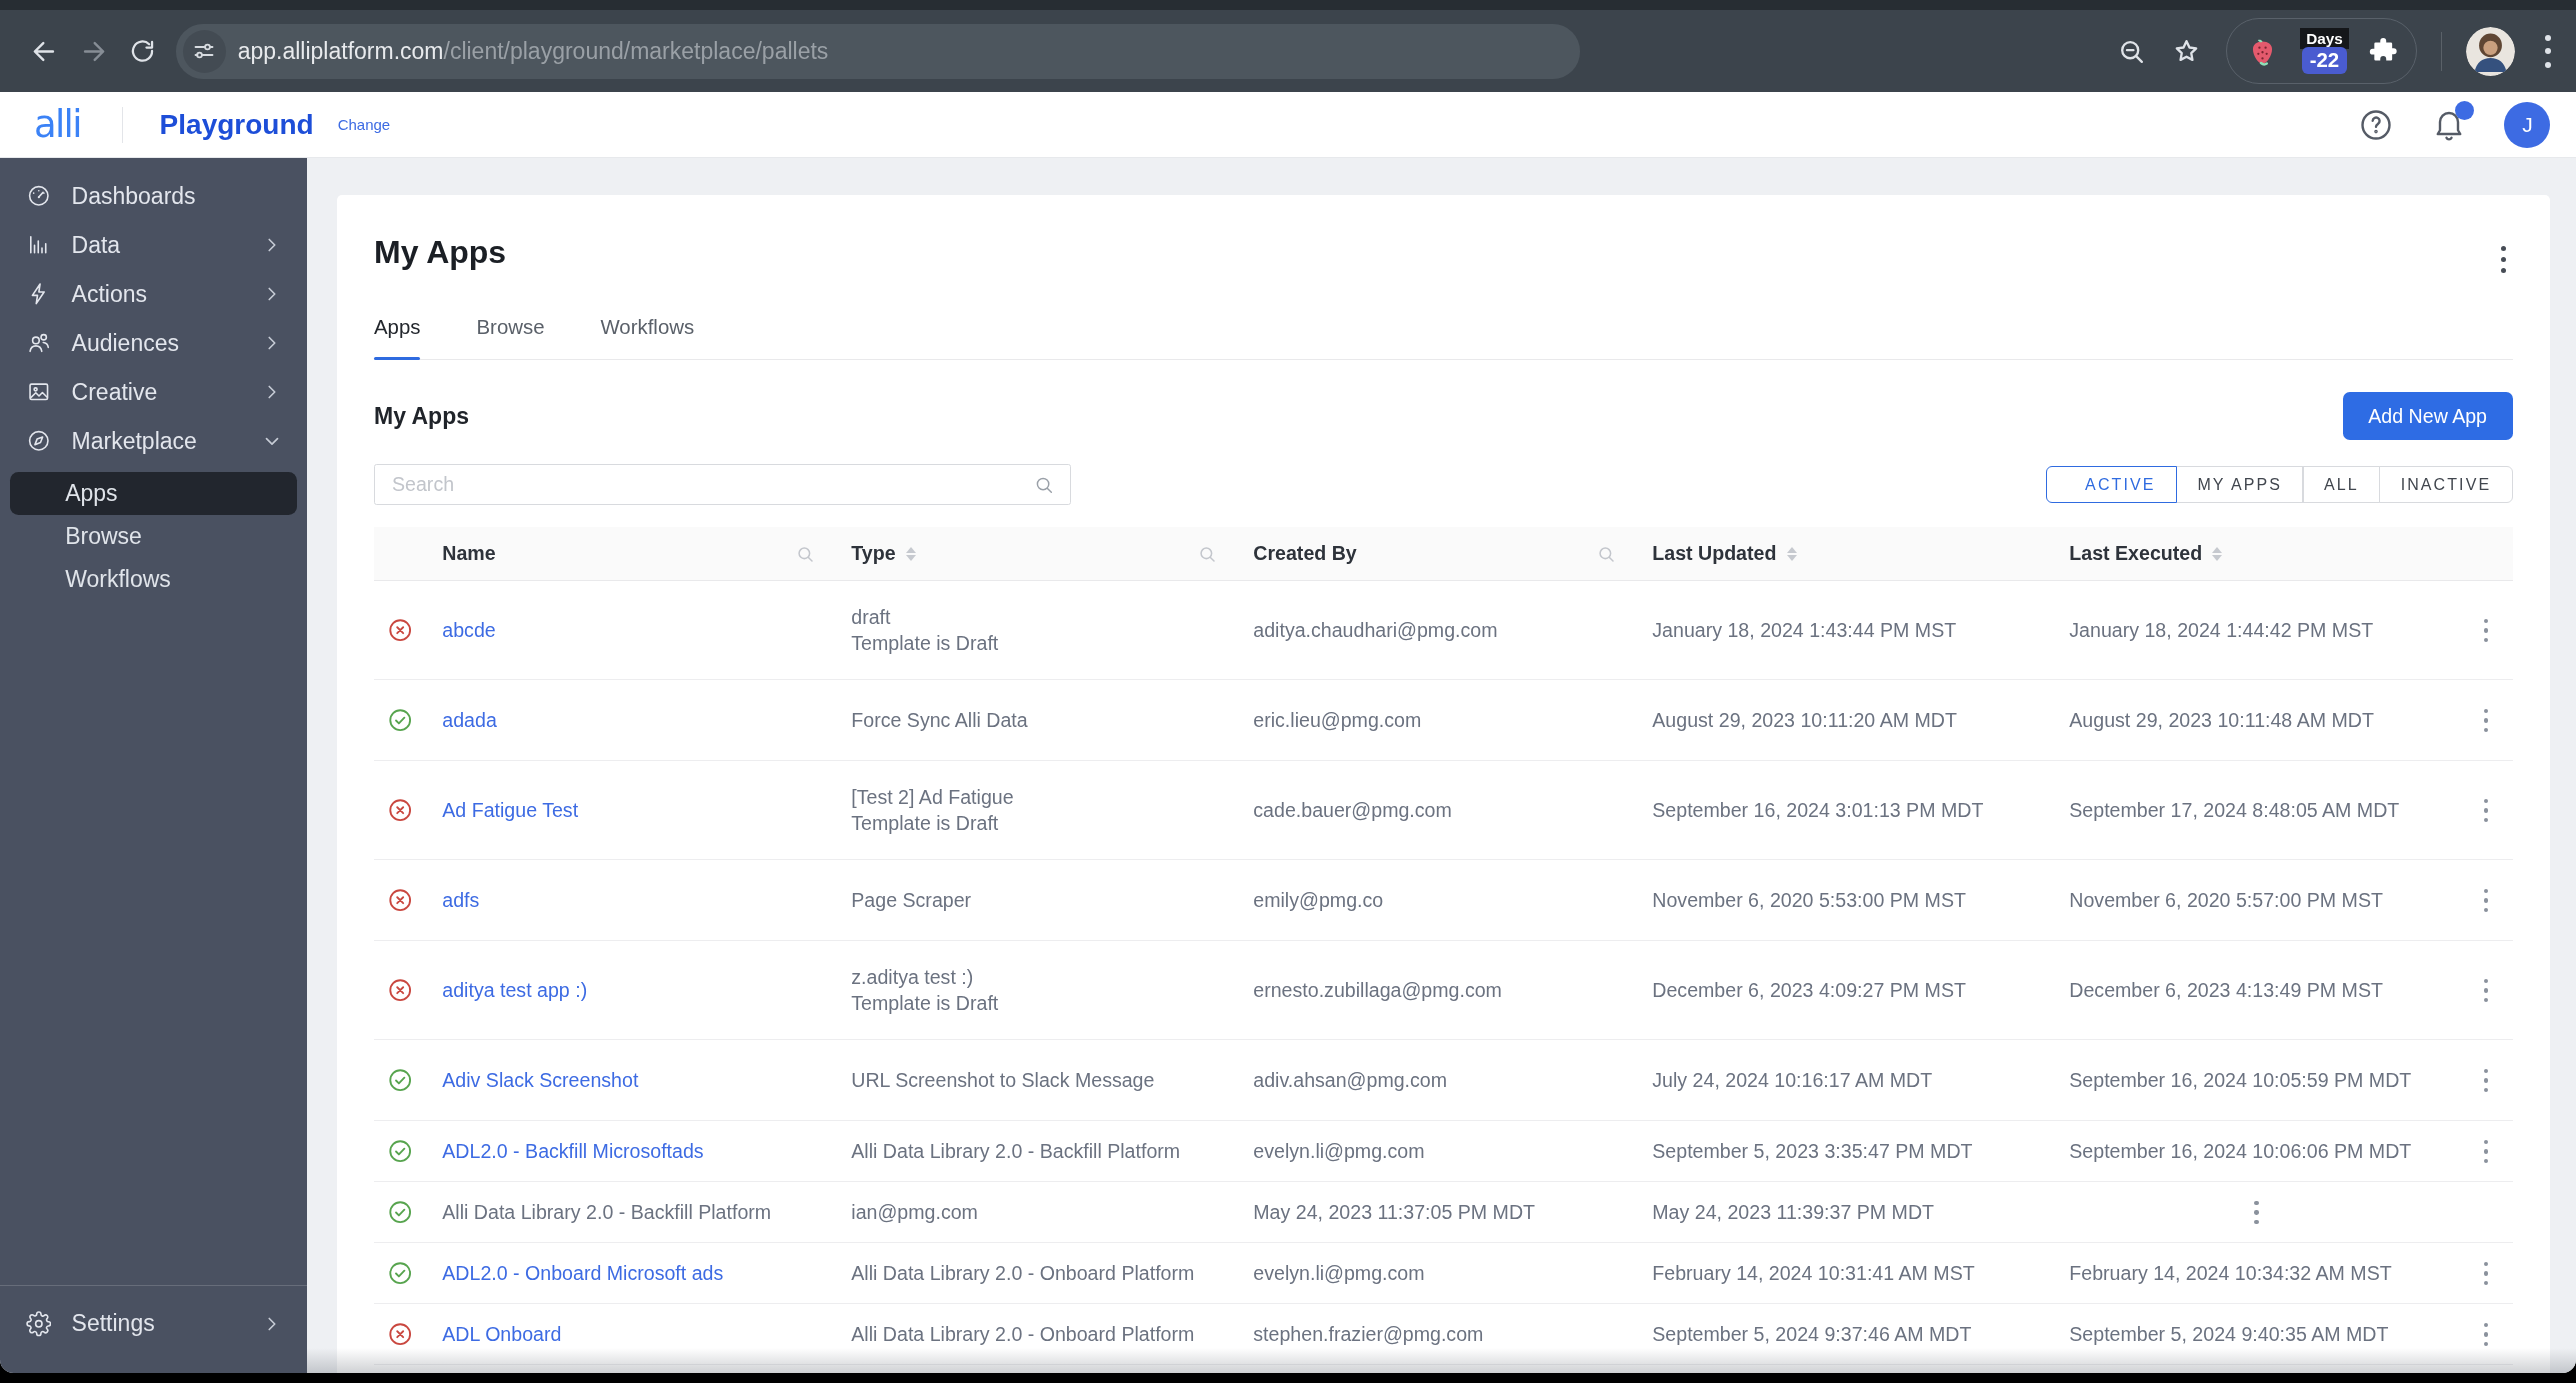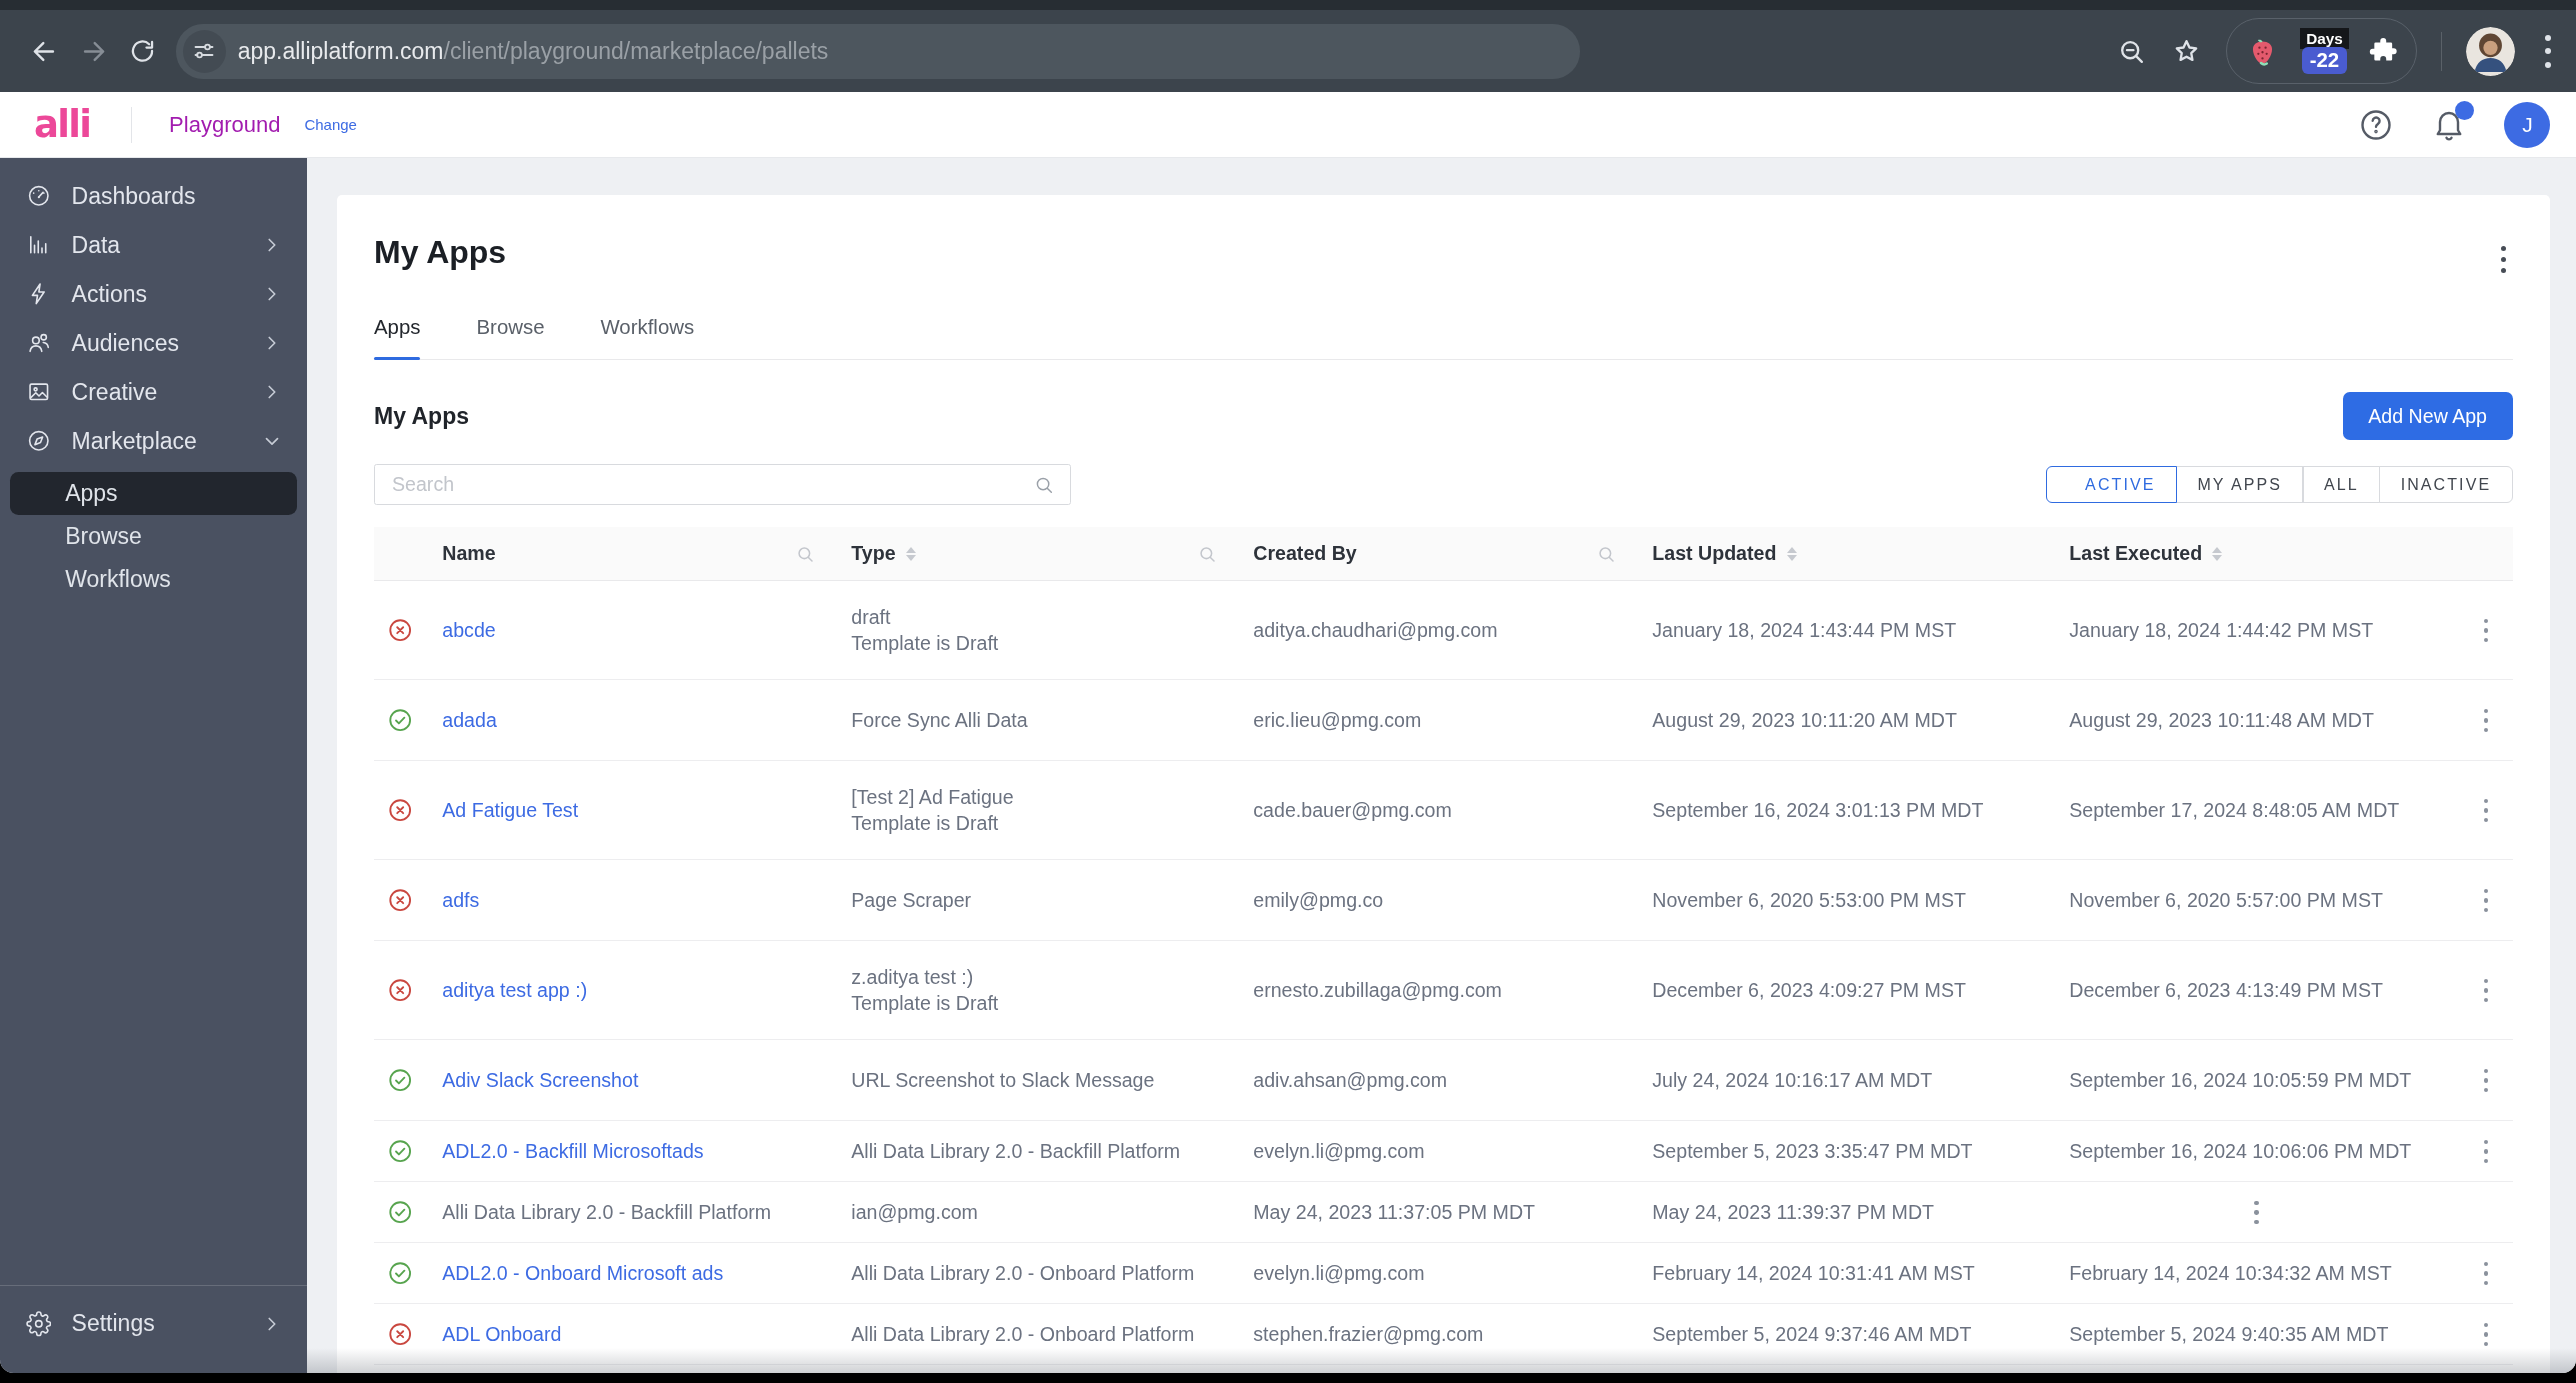--- a/index.html
+++ b/index.html
@@ -31,24 +31,24 @@
   .days-bottom { background:#4a5cd0; color:#fff; font-size:20.4px; font-weight:700;
                  padding:3.4px 7.7px; border-radius:6px; margin-top:-1.7px; }
   .v-div { width:1.7px; height:39px; background:#5a6168; }
   .chrome-avatar { width:49px; height:49px; border-radius:50%; overflow:hidden; flex:0 0 auto; }
   .kebab-v { display:flex; flex-direction:column; gap:7.7px; padding:5.1px; }
   .kebab-v i { width:6px; height:6px; border-radius:50%; background:#dfe3e8; }
 
   
   .app-header { height:66px; background:#fff; display:flex; align-items:center;
                 padding:0 25.6px 0 34px; border-bottom:0.9px solid #e7e9ec; position:relative; z-index:3; }
-  .logo { font-family:"DejaVu Sans", sans-serif; font-size:37px; font-weight:700;
-          color:#ec4899; letter-spacing:-1.7px; }
+  .logo { font-family:"DejaVu Sans", sans-serif; font-size:37px; font-weight:400;
+          color:#3b82f6; letter-spacing:-1.7px; }
   .logo-div { width:0.9px; height:36px; background:#e3e5e9; margin:0 37px 0 41px; }
-  .workspace { font-size:22px; color:#a21caf; font-weight:400; }
+  .workspace { font-size:28px; color:#1d4ed8; font-weight:700; }
   .change { font-size:15px; color:#3d6be3; margin-left:24px; cursor:pointer; }
   .hdr-right { margin-left:auto; display:flex; align-items:center; gap:37px; }
   .hdr-ic { color:#555b66; display:flex; cursor:pointer; }
   .bell-wrap { position:relative; }
   .bell-dot { position:absolute; top:-5.1px; right:-6.8px; width:19px; height:19px;
               background:#3d6be3; border-radius:50%; }
   .hdr-avatar { width:46px; height:46px; border-radius:50%; background:#3d6be3; color:#fff;
                 font-size:21px; display:flex; align-items:center; justify-content:center; cursor:pointer;}
 
   

